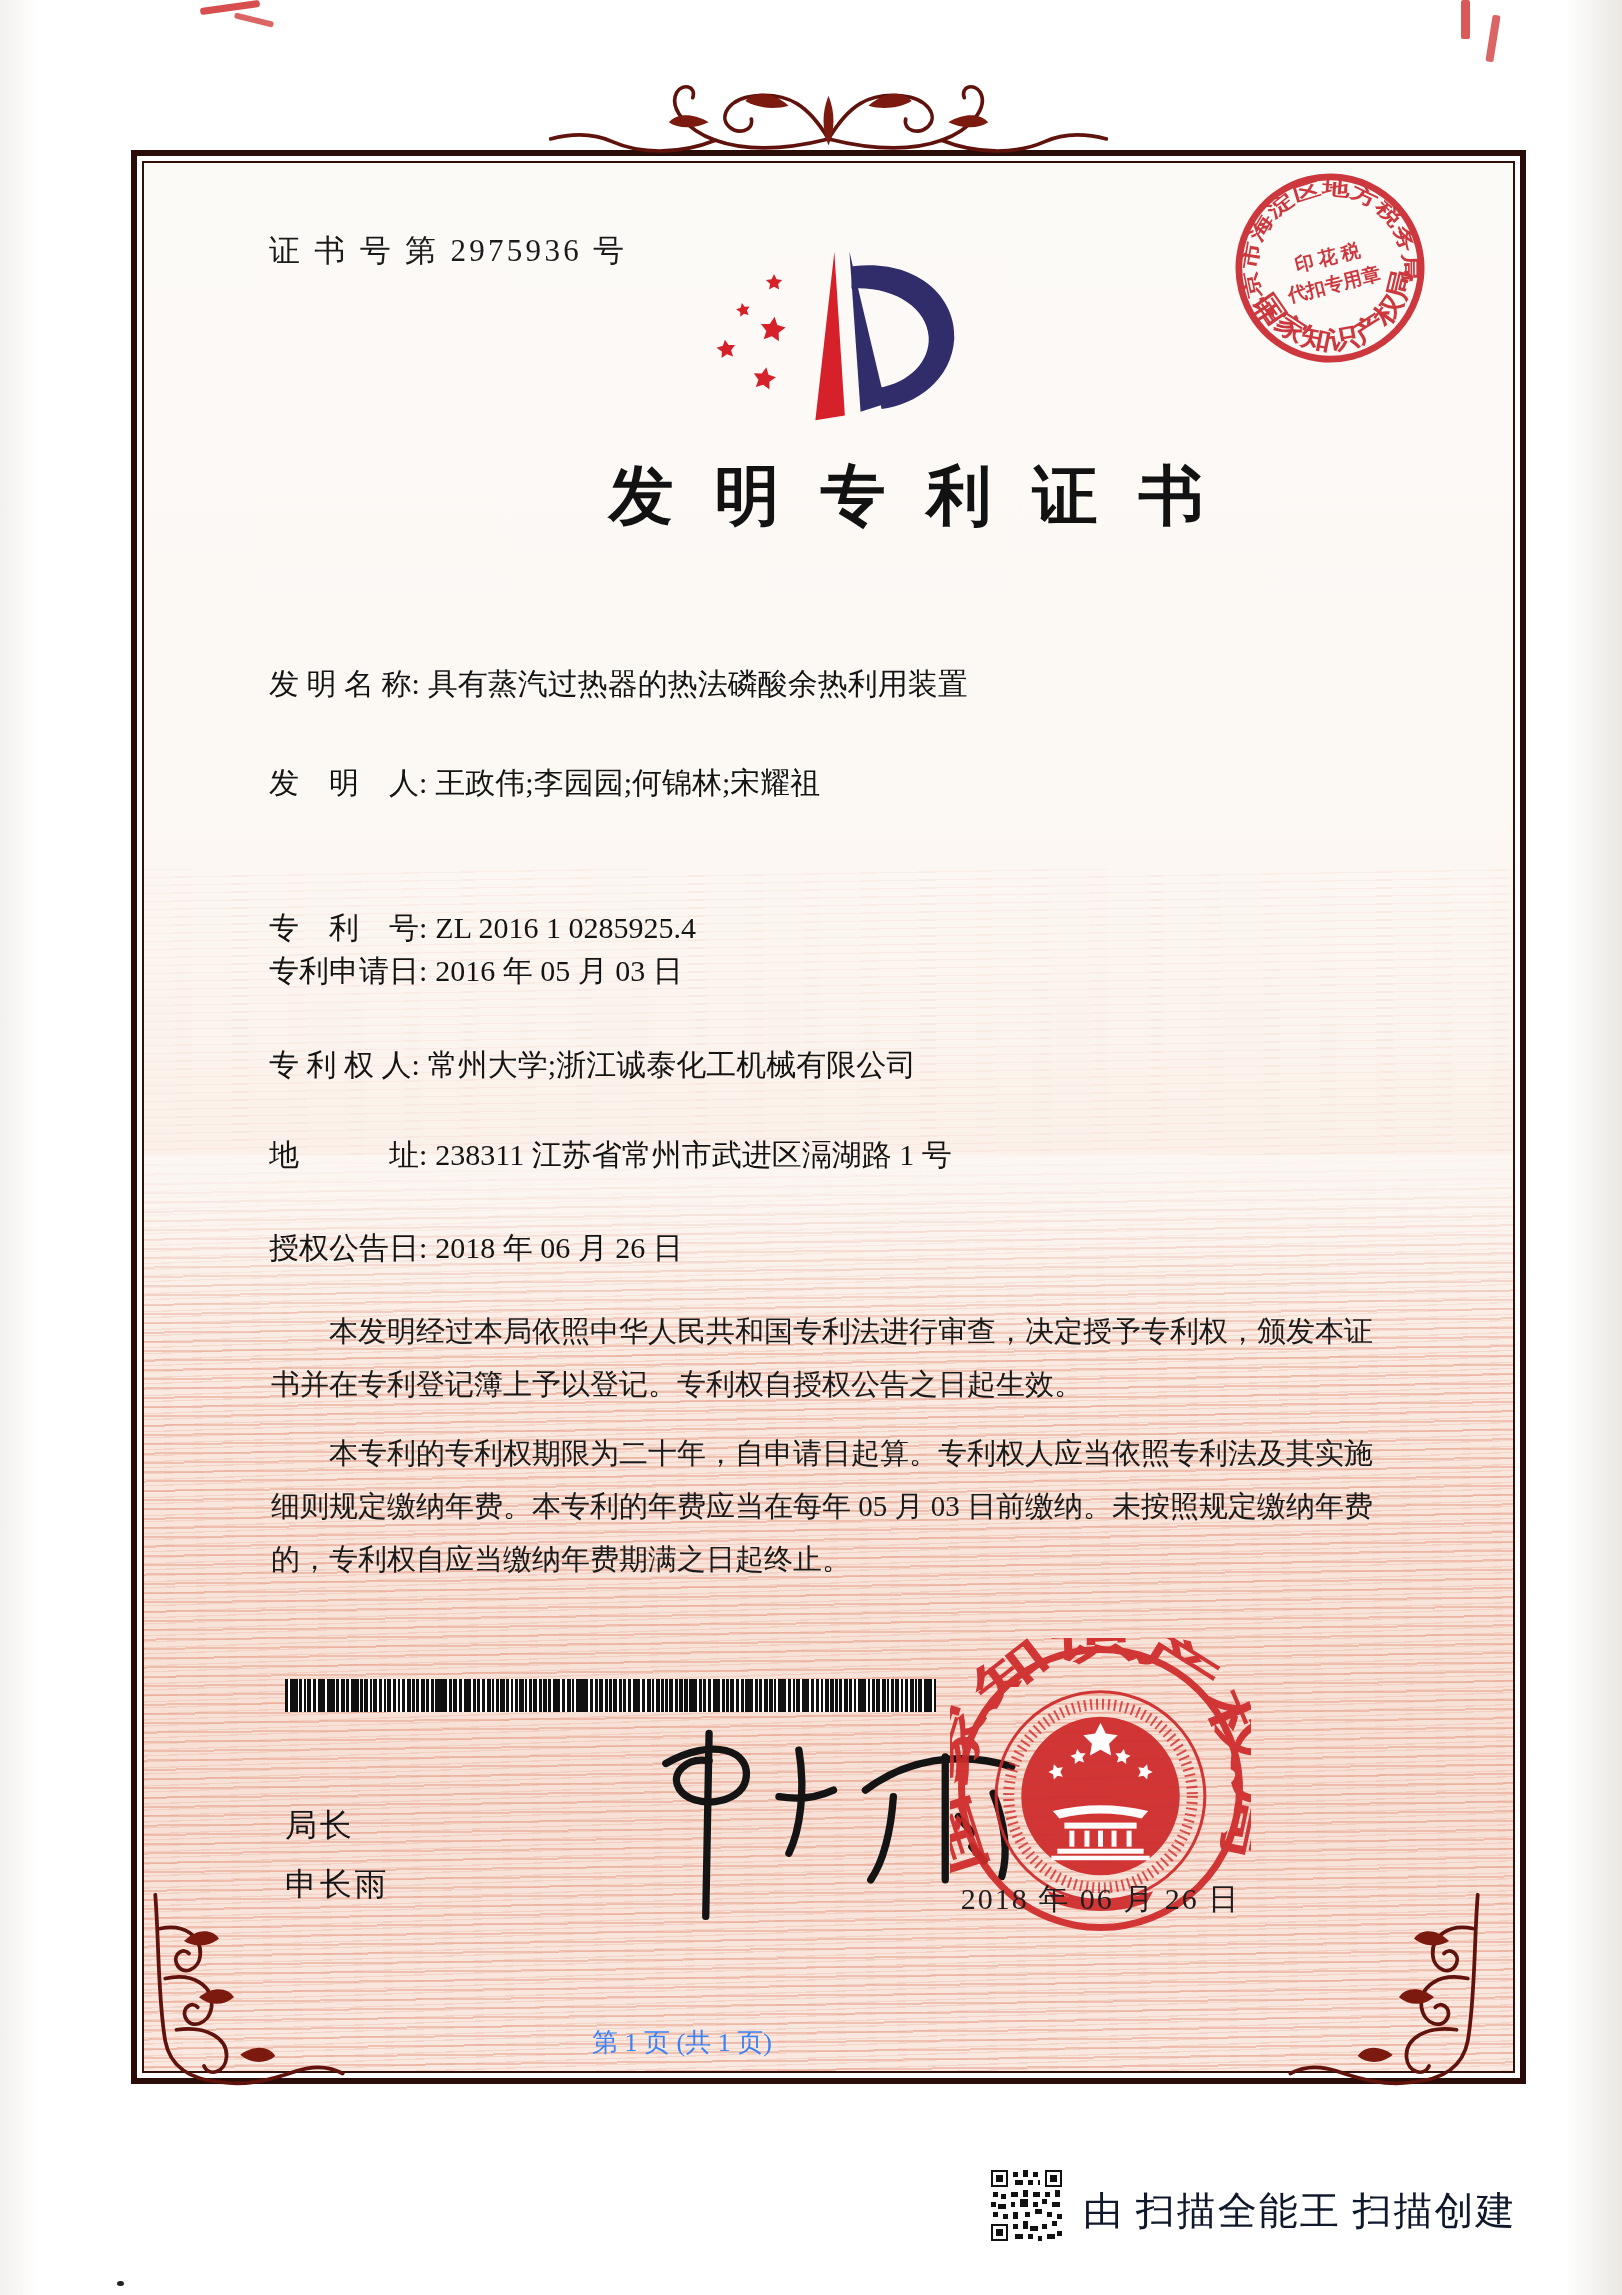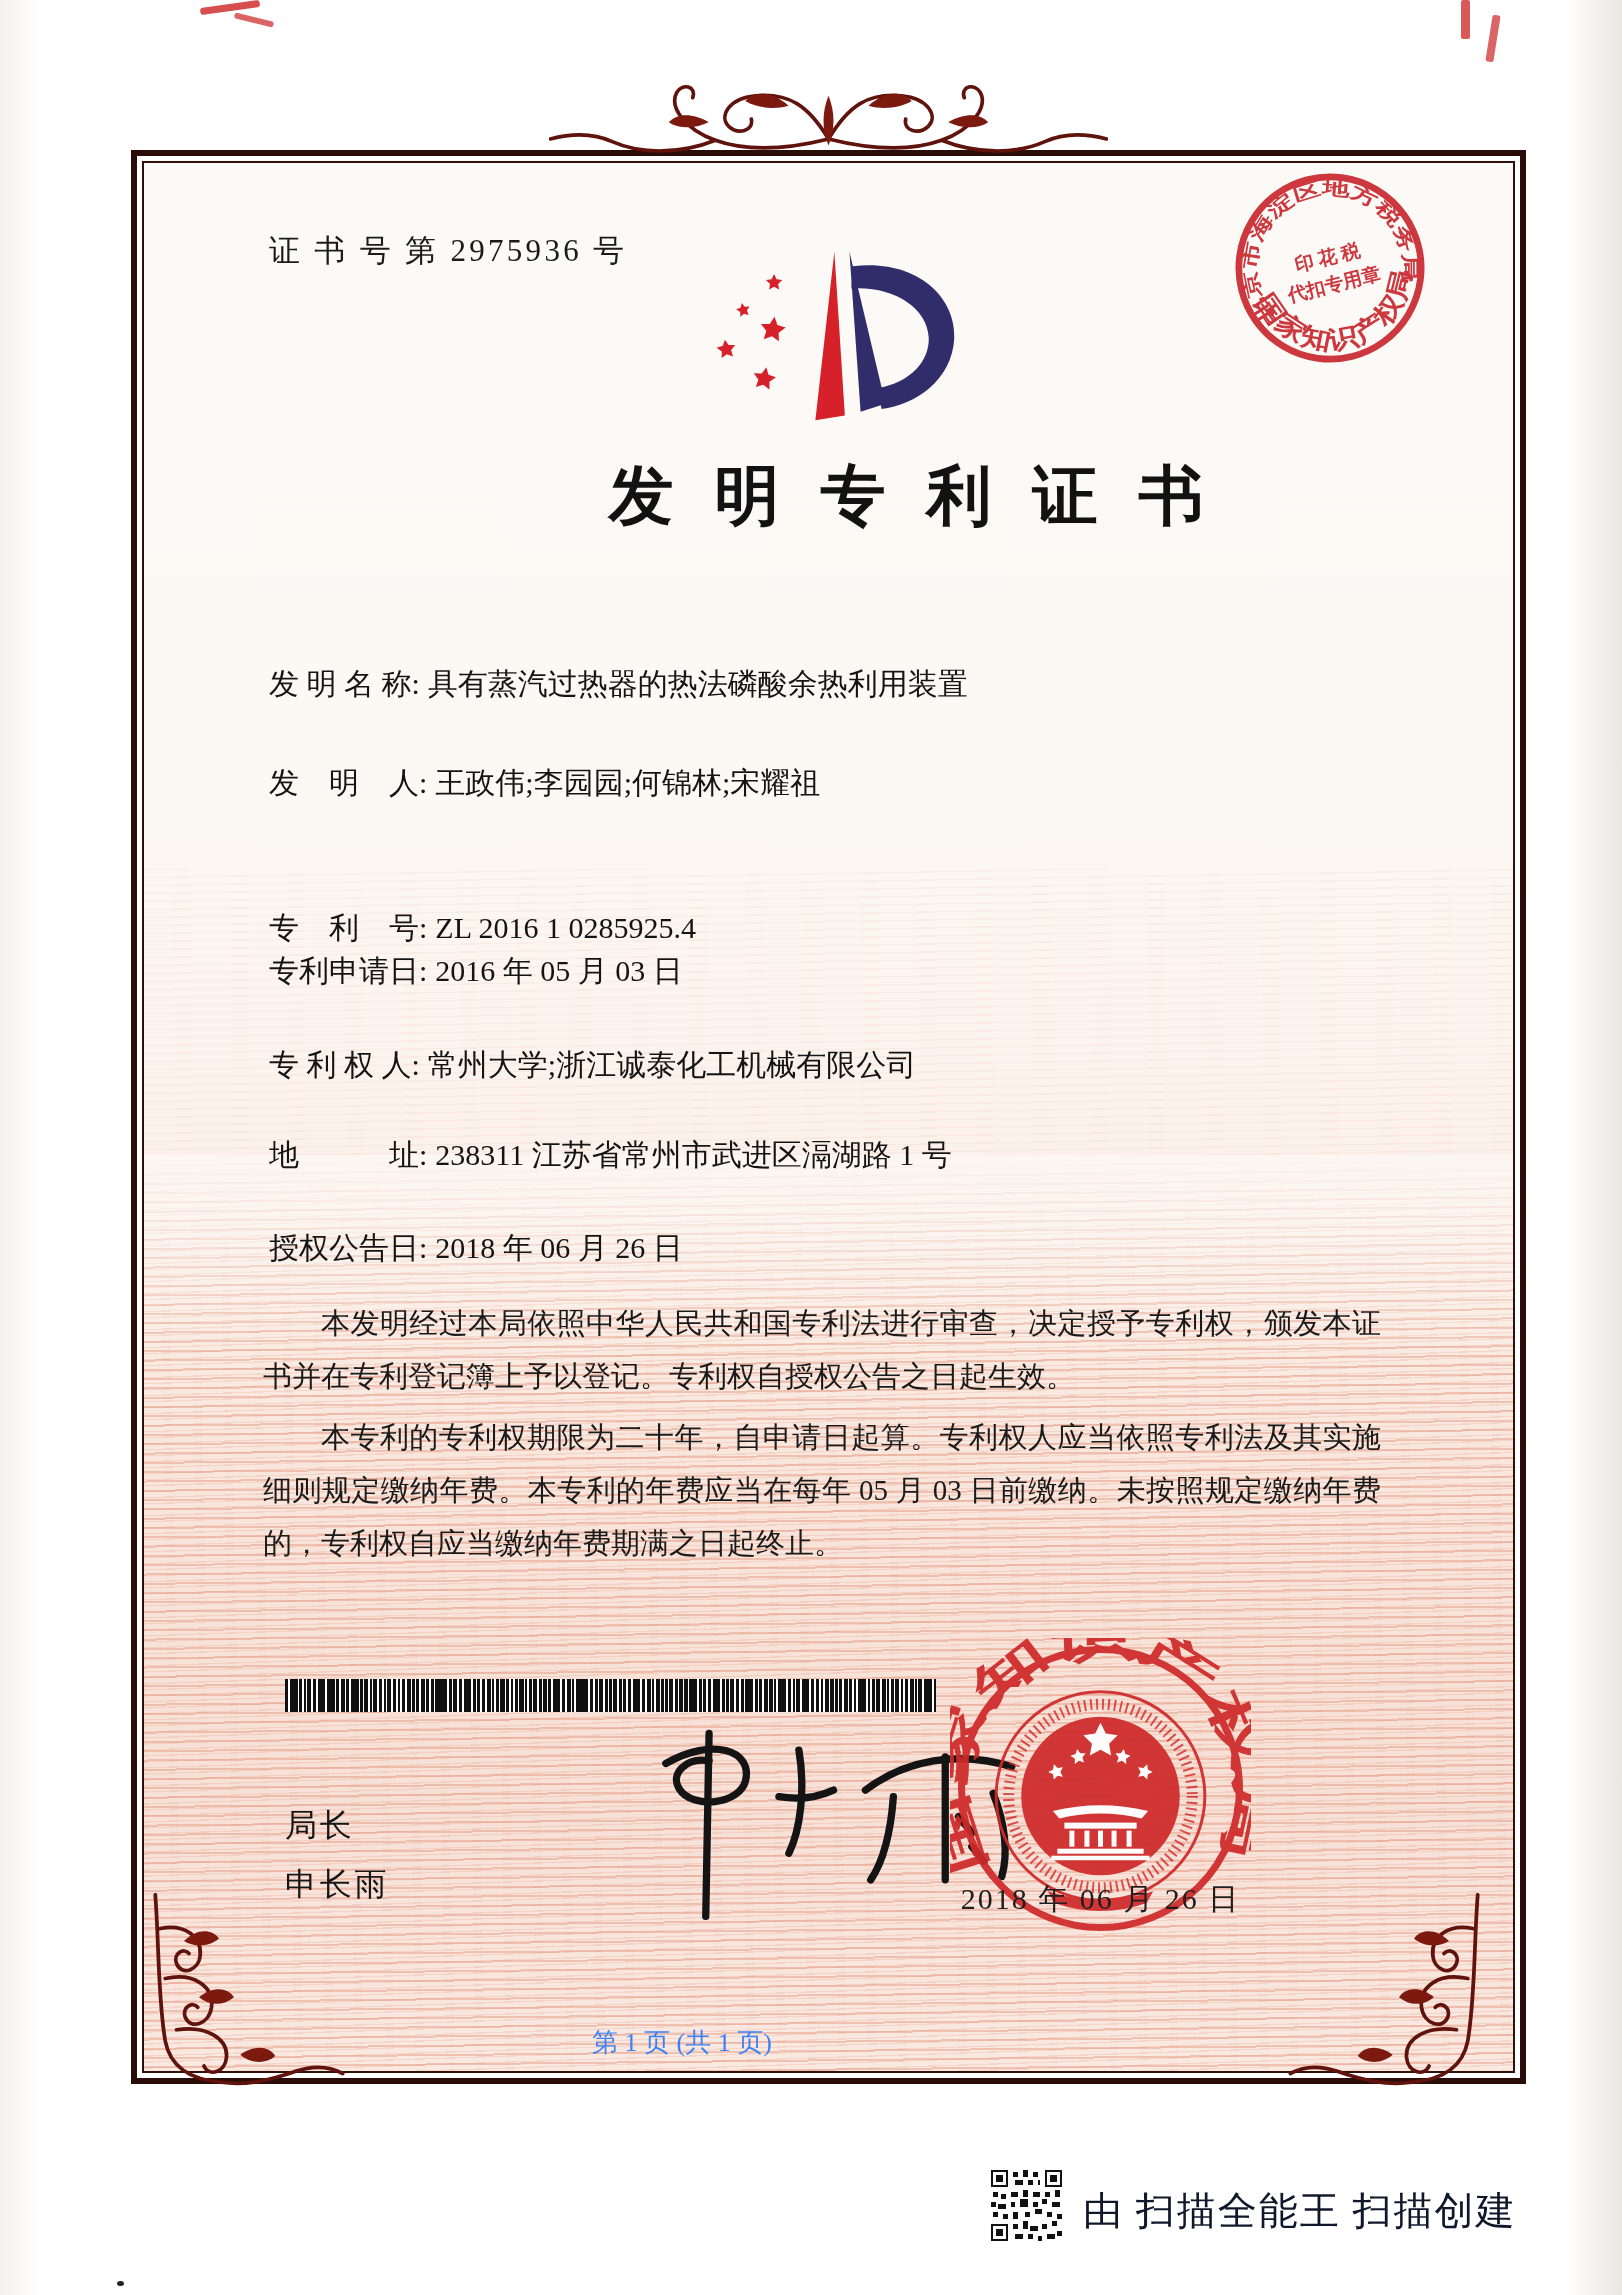--- a/index.html
+++ b/index.html
@@ -23,21 +23,21 @@
   .waves-light{position:absolute;left:0;right:0;top:37%;height:15%;opacity:.30;
     background:repeating-linear-gradient(179deg, rgba(226,138,112,.28) 0 1.3px, rgba(255,255,255,0) 1.3px 8px);}
   
   .cert-no{left:269px;top:230px;font-size:31px;letter-spacing:3.3px;color:#1b1b1b;}
   .title{left:131px;width:1550px;top:452px;text-align:center;font-size:65px;font-weight:600;
     letter-spacing:41px;text-indent:41px;color:#121212;}
   .frow{left:269px;width:1131px;font-size:30px;white-space:nowrap;color:#141414;}
   .frow .val{margin-left:8px;}
   .cell2{position:absolute;left:540px;top:0;}
   .bodytext{left:255px;top:1289px;width:1134px;font-size:29px;line-height:53px;text-align:justify;color:#1a1a1a;}
-  .bodytext p{margin:8px;text-indent:2em;}
+  .bodytext p{margin:16px;text-indent:2em;}
   
   .barcode{left:285px;top:1679px;width:651px;height:33px;background-color:#fff;
     background-image:
       repeating-linear-gradient(90deg,#101010 0 2.7px,transparent 2.7px 4.7px),
       repeating-linear-gradient(90deg,#101010 0 1.3px,transparent 1.3px 7.3px),
       repeating-linear-gradient(90deg,#101010 0 2px,transparent 2px 11.3px);}
   .director-title{left:285px;top:1804px;font-size:32px;letter-spacing:2.7px;}
   .director-name{left:285px;top:1863px;font-size:32px;letter-spacing:2.7px;}
   .signature{left:586px;top:1710px;width:479px;height:220px;}
   

